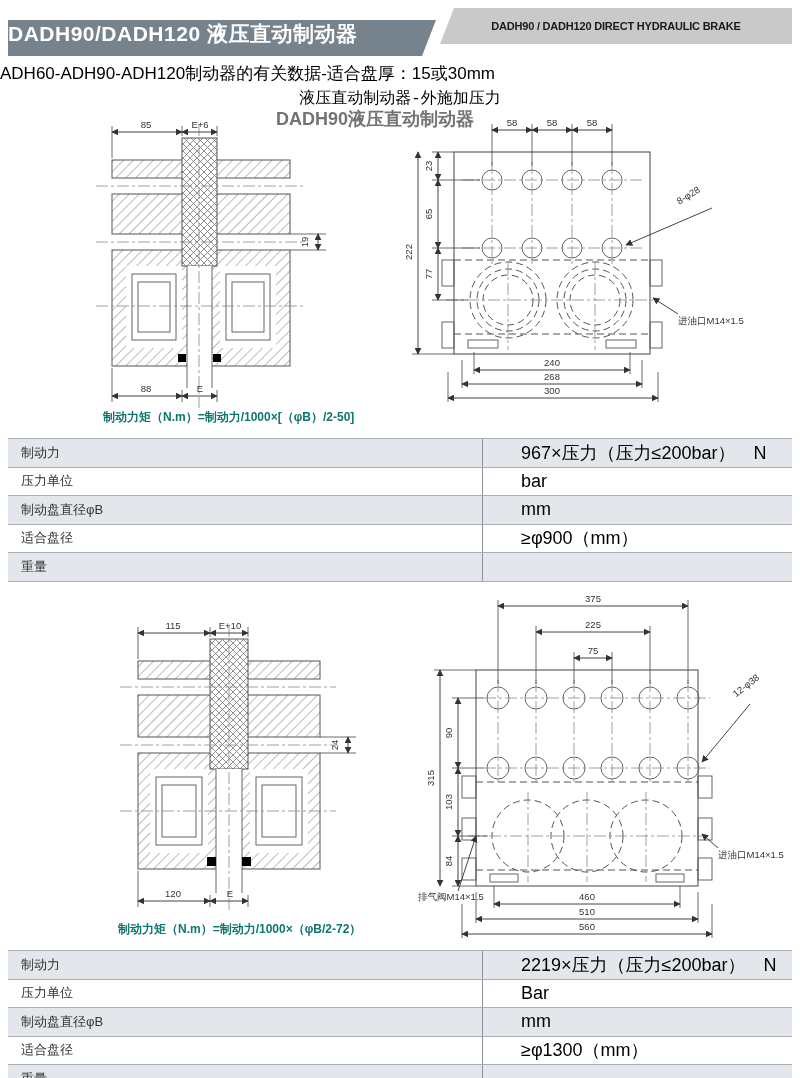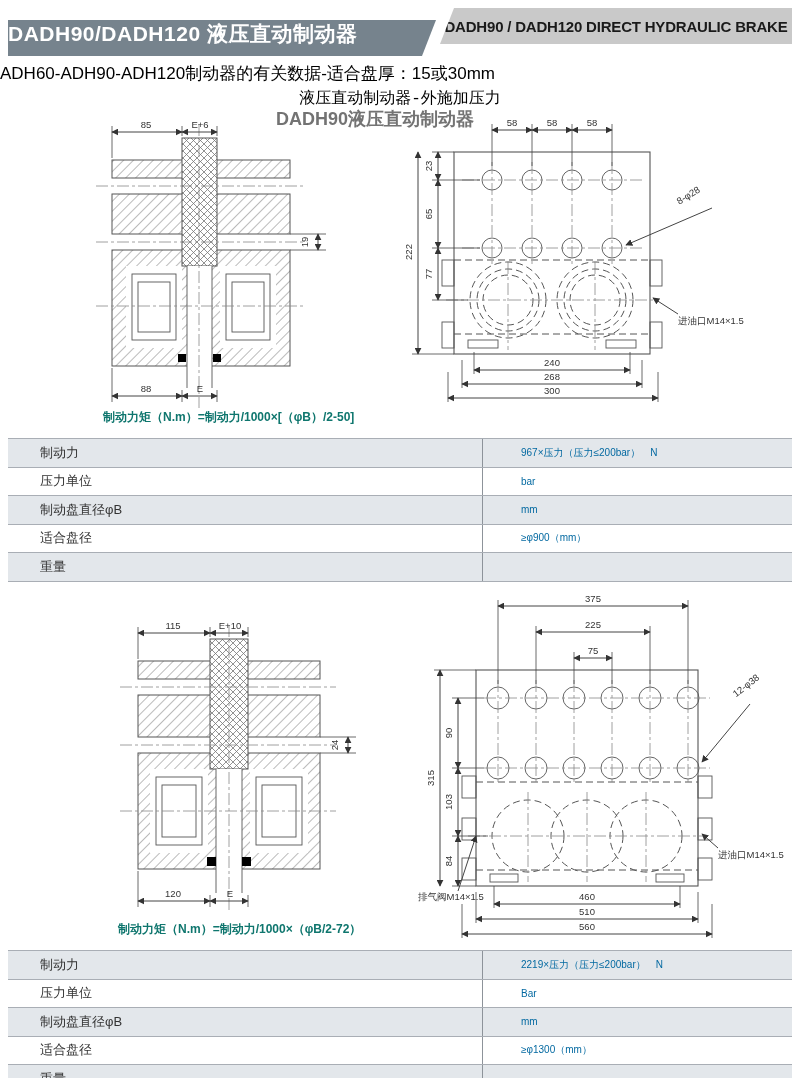--- a/index.html
+++ b/index.html
@@ -7,41 +7,41 @@
         font-family:"Liberation Sans",sans-serif;color:#222;}
 
   
   .hdr-dark{position:absolute;left:8px;top:8px;width:428px;height:36px;background:#76838d;
             clip-path:polygon(0 0,100% 0,calc(100% - 14px) 100%,0 100%);
             display:flex;box-sizing:border-box;margin-top:12px;}
   .hdr-dark span{color:#ffffff;font-size:21px;font-weight:bold;letter-spacing:.5px;white-space:nowrap;}
   .hdr-light{position:absolute;left:440px;top:8px;width:352px;height:36px;background:#c9c9c9;
              clip-path:polygon(14px 0,100% 0,100% 100%,0 100%);
              display:flex;align-items:center;justify-content:center;box-sizing:border-box;}
-  .hdr-light span{color:#1a1a1a;font-size:15px;font-weight:bold;letter-spacing:-.2px;white-space:nowrap;}
+  .hdr-light span{color:#1a1a1a;font-size:11px;font-weight:bold;letter-spacing:-.2px;white-space:nowrap;}
 
   .intro1{position:absolute;left:0;top:62px;width:800px;font-size:17px;color:#000;}
   .intro2{position:absolute;left:0;top:88px;width:800px;text-align:center;font-size:16px;color:#000;font-family:Liberation Mono, monospace;}
   .sec-title{position:absolute;text-align:center;font-size:18px;font-weight:bold;color:#737373;}
   .t90{left:0;top:107px;width:750px;}
   .t120{left:0;top:593px;width:710px;}
 
   .formula{position:absolute;font-size:12px;font-weight:600;color:#0f766e;white-space:nowrap;}
   .f90{left:103px;top:409px;}
   .f120{left:118px;top:921px;}
 
   
   .spec-table{position:absolute;left:8px;right:8px;border-top:1px solid #a9aeb5;}
   .tb90{top:438px;}
   .tb120{top:950px;}
   .spec-row{display:flex;height:28.5px;align-items:center;border-bottom:1px solid #a9aeb5;background:#fff;box-sizing:border-box;}
   .spec-row.alt{background:#e3e7eb;}
-  .spec-label{width:475px;padding-left:32px;font-size:13px;color:#333;box-sizing:border-box;
+  .spec-label{width:475px;padding-left:13px;font-size:13px;color:#333;box-sizing:border-box;
               border-right:1px solid #8d939a;height:100%;display:flex;align-items:center;}
-  .spec-value{padding-left:38px;font-size:10px;color:#0369a1;}
+  .spec-value{padding-left:38px;font-size:18px;color:#000000;}
 
   
   svg{position:absolute;overflow:visible;}
   .d90L{left:78px;top:116px;}
   .d90F{left:390px;top:112px;}
   .d120L{left:100px;top:615px;}
   .d120F{left:418px;top:586px;}
   svg text{font-size:9.5px;fill:#333;font-family:"Liberation Sans",sans-serif;}
   .out{stroke:#555;stroke-width:1.1;fill:none;}
   .hatched{stroke:#555;stroke-width:1;}

